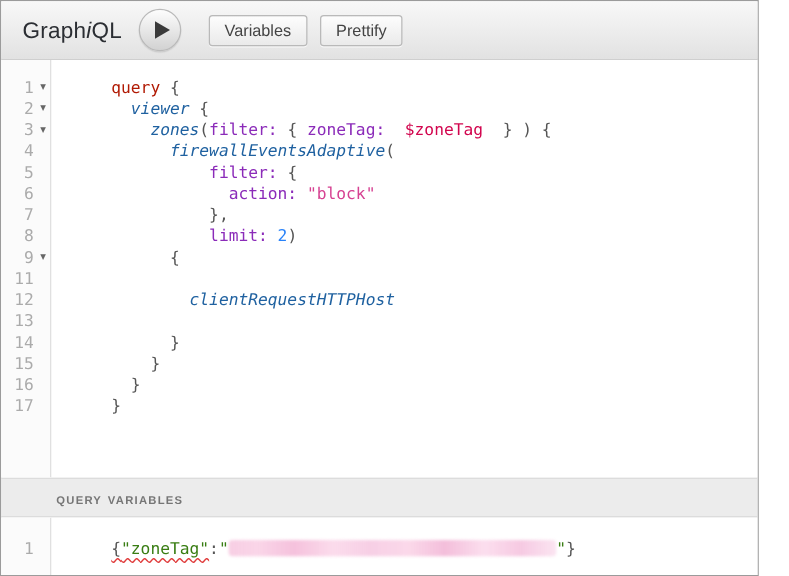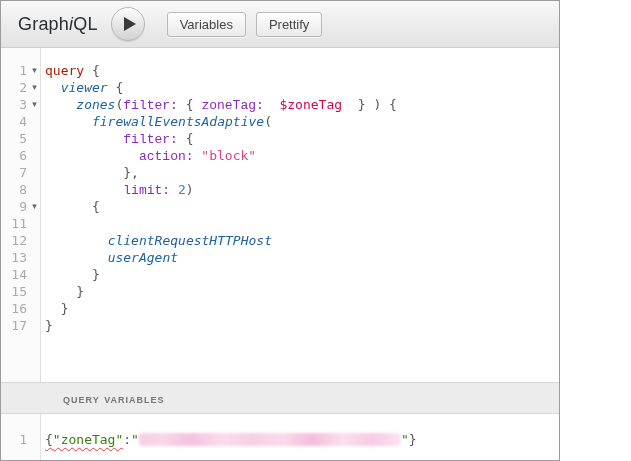--- a/index.html
+++ b/index.html
@@ -1,18 +1,18 @@
 <!DOCTYPE html>
 <html style="--c-keyword: #B11A04; --c-field: #1F61A0; --c-argument: #8B2BB9; --c-string: #D64292; --c-variable: #D2054E; --c-number: #2882F9; --c-punctuation: #555555; --c-json_property: #397D13; --c-accent_border: #cfcfcf;"><head>
 <meta charset="utf-8">
 <style>
   * { margin:0; padding:0; box-sizing:border-box; }
   html,body { width:631px; height:461px; overflow:hidden; background:#fff; }
   .app {
-    width:560px; height:461px;
+    width:607px; height:461px;
     border:1px solid #9b9b9b;
     display:flex; flex-direction:column;
     font-family:"Liberation Sans", sans-serif;
     background:#fff;
   }
   
   .topbar {
     flex:0 0 47px; height:47px;
     background:linear-gradient(#f8f8f8,#e2e2e2);
     border-bottom:1px solid #cfcfcf;
@@ -68,24 +68,24 @@
   .lnum {
     flex:0 0 26px; width:26px; text-align:right;
     color:#ababab;
   }
   .fold {
     flex:0 0 15px; width:15px; text-align:center;
     color:#666; font-size:9px; line-height:17px;
     font-family:"DejaVu Sans", sans-serif;
     cursor:pointer;
   }
-  .code { padding-left:3px; white-space:pre; }
+  .code { padding-left:3px; white-space:pre;margin-left:44px; }
   .t-kw   { color:var(--c-keyword); }
   .t-prop { color:var(--c-field);font-style:italic; }
-  .t-attr { color:var(--c-argument);font-family:Liberation Mono, monospace; }
+  .t-attr { color:var(--c-argument); }
   .t-str  { color:var(--c-string); }
   .t-var  { color:var(--c-variable); }
   .t-num  { color:var(--c-number); }
   .t-pun  { color:var(--c-punctuation); }
   .t-pln  { color:#141823; }
   .t-jprop{ color:var(--c-json_property); }
   .squiggle {
     text-decoration-line:underline;
     text-decoration-style:wavy;
     text-decoration-color:#e03c3c;
@@ -105,21 +105,21 @@
       rgba(240,163,205,0.58) 89%, rgba(250,222,238,0.80) 100%);
     filter:blur(1.4px);
   }
   
   .vars-bar {
     flex:0 0 32px; height:32px;
     background:#ececec;
     border-top:1px solid #d6d6d6;
     border-bottom:1px solid #d6d6d6;
     display:flex; align-items:center;
-    padding-left:62px;
+    padding-left:44px;
     cursor:row-resize;
   }
   .vars-title {
     font-size:13px; font-weight:bold;
     color:#767676;
     letter-spacing:1px;
     text-transform:lowercase;
     font-variant:small-caps;
   }
 </style>
@@ -144,21 +144,21 @@
         <div class="ed-line"><span class="lnum">2</span><span class="fold">▾</span><span class="code"><span class="t-pln">  </span><span class="t-prop">viewer</span><span class="t-pln"> </span><span class="t-pun">{</span></span></div>
         <div class="ed-line"><span class="lnum">3</span><span class="fold">▾</span><span class="code"><span class="t-pln">    </span><span class="t-prop">zones</span><span class="t-pun">(</span><span class="t-attr">filter:</span><span class="t-pln"> </span><span class="t-pun">{</span><span class="t-pln"> </span><span class="t-attr">zoneTag:</span><span class="t-pln">  </span><span class="t-var">$zoneTag</span><span class="t-pln">  </span><span class="t-pun">}</span><span class="t-pln"> </span><span class="t-pun">)</span><span class="t-pln"> </span><span class="t-pun">{</span></span></div>
         <div class="ed-line"><span class="lnum">4</span><span class="fold"></span><span class="code"><span class="t-pln">      </span><span class="t-prop">firewallEventsAdaptive</span><span class="t-pun">(</span></span></div>
         <div class="ed-line"><span class="lnum">5</span><span class="fold"></span><span class="code"><span class="t-pln">          </span><span class="t-attr">filter:</span><span class="t-pln"> </span><span class="t-pun">{</span></span></div>
         <div class="ed-line"><span class="lnum">6</span><span class="fold"></span><span class="code"><span class="t-pln">            </span><span class="t-attr">action:</span><span class="t-pln"> </span><span class="t-str">"block"</span></span></div>
         <div class="ed-line"><span class="lnum">7</span><span class="fold"></span><span class="code"><span class="t-pln">          </span><span class="t-pun">},</span></span></div>
         <div class="ed-line"><span class="lnum">8</span><span class="fold"></span><span class="code"><span class="t-pln">          </span><span class="t-attr">limit:</span><span class="t-pln"> </span><span class="t-num">2</span><span class="t-pun">)</span></span></div>
         <div class="ed-line"><span class="lnum">9</span><span class="fold">▾</span><span class="code"><span class="t-pln">      </span><span class="t-pun">{</span></span></div>
         <div class="ed-line"><span class="lnum">11</span><span class="fold"></span></div>
         <div class="ed-line"><span class="lnum">12</span><span class="fold"></span><span class="code"><span class="t-pln">        </span><span class="t-prop">clientRequestHTTPHost</span></span></div>
-        <div class="ed-line"><span class="lnum">13</span><span class="fold"></span><span class="code"><span class="t-pln">        </span><span class="t-prop">userAgent</span></span></div>
+        <div class="ed-line"><span class="lnum">13</span><span class="fold"></span></div>
         <div class="ed-line"><span class="lnum">14</span><span class="fold"></span><span class="code"><span class="t-pln">      </span><span class="t-pun">}</span></span></div>
         <div class="ed-line"><span class="lnum">15</span><span class="fold"></span><span class="code"><span class="t-pln">    </span><span class="t-pun">}</span></span></div>
         <div class="ed-line"><span class="lnum">16</span><span class="fold"></span><span class="code"><span class="t-pln">  </span><span class="t-pun">}</span></span></div>
         <div class="ed-line"><span class="lnum">17</span><span class="fold"></span><span class="code"><span class="t-pun">}</span></span></div>
       </div>
   </div>
 
   <div class="vars-bar">
     <span class="vars-title">Query Variables</span>
   </div>

